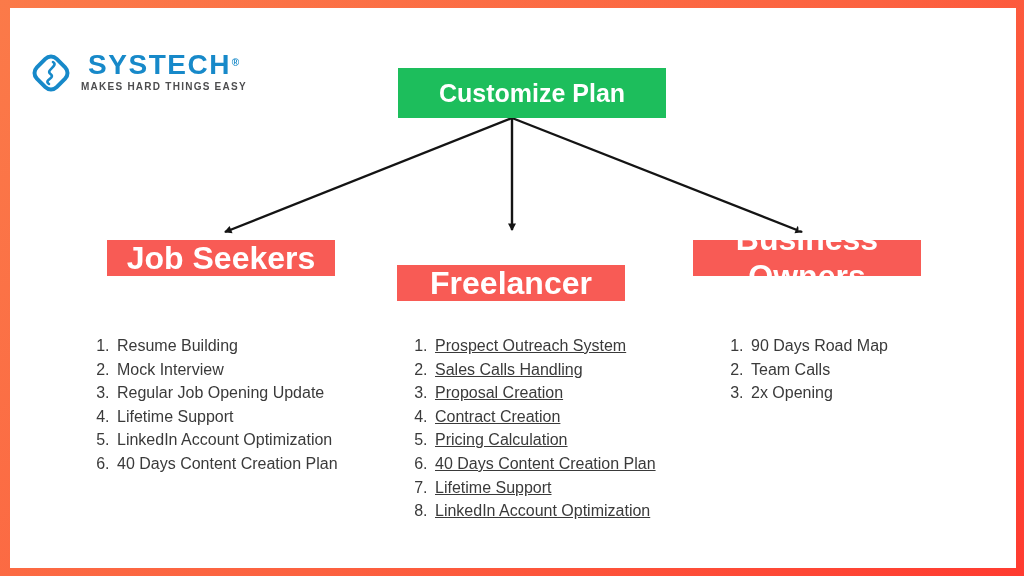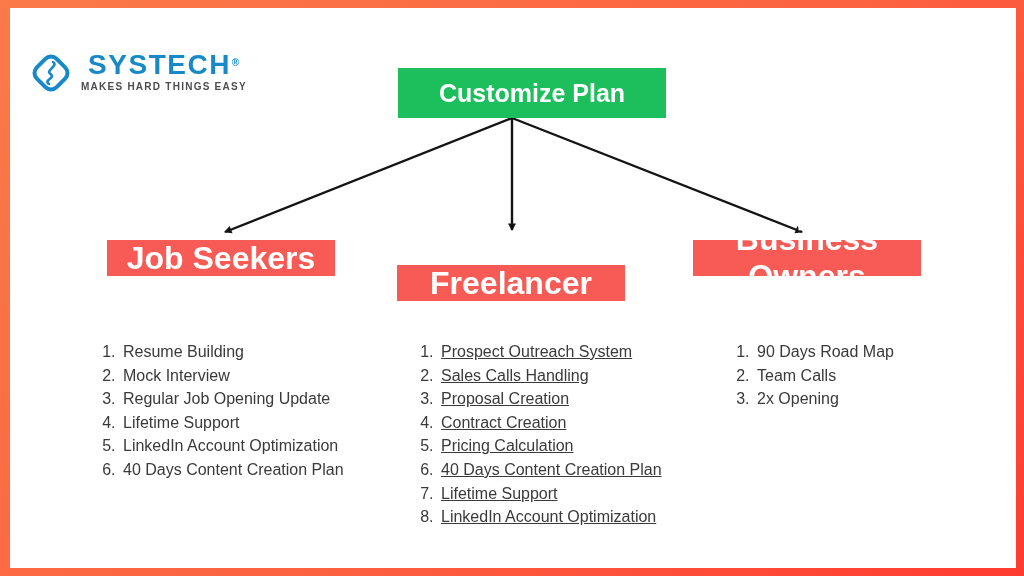--- a/index.html
+++ b/index.html
@@ -63,21 +63,21 @@
   
   .arrows {
     position: absolute; left: 0; top: 0;
     width: 1024px; height: 576px;
     z-index: 1; pointer-events: none;
   }
 
   
   .feature-list {
     position: absolute; top: 332px;
-    margin: 8px; padding: 0 0 0 28px;
+    margin: 2px; padding: 0 0 0 28px;
     font-size: 16px; line-height: 23.6px;
     color: #3A3A3A;
     z-index: 2;
   }
   .feature-list li { padding-left: 3px; }
   .list-0 { left: 84px;  width: 300px; }
   .list-1 { left: 402px; width: 310px; text-decoration: underline; }
   .list-2 { left: 718px; width: 230px; }
 </style>
 </head>

